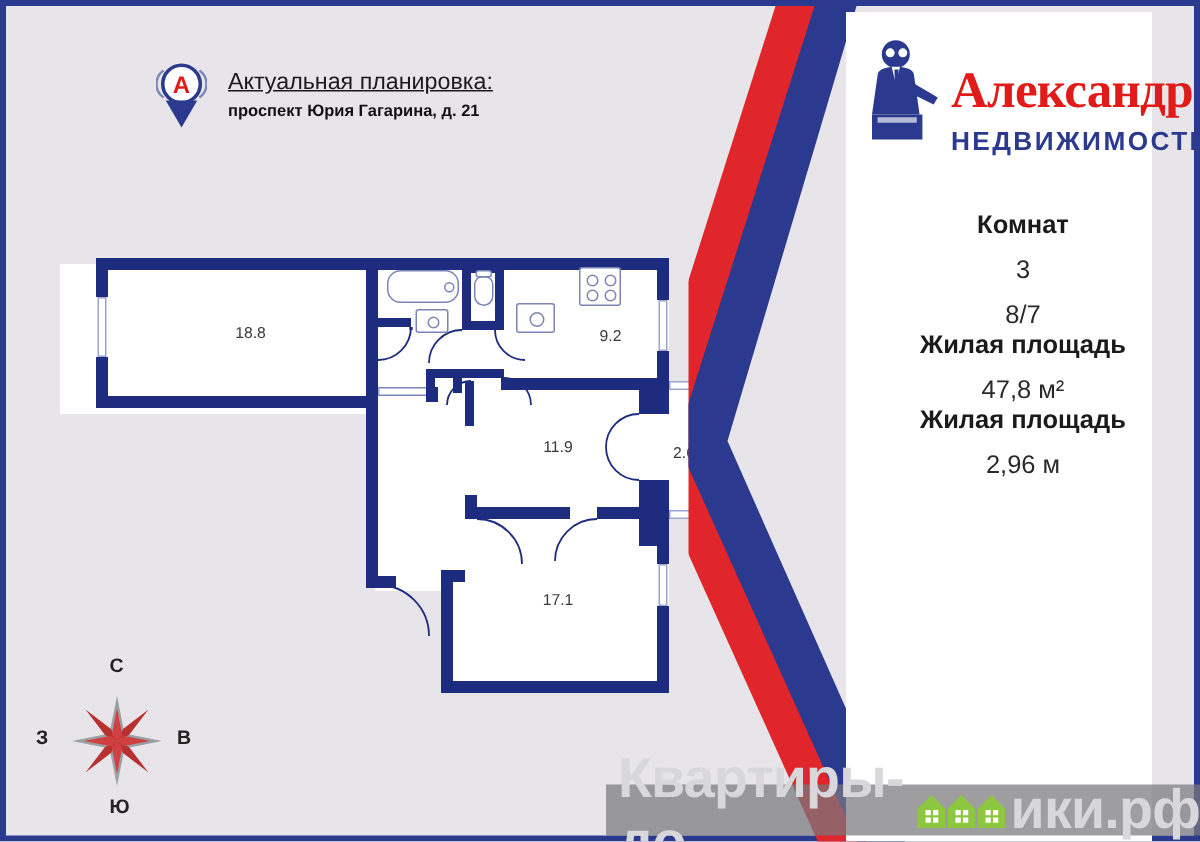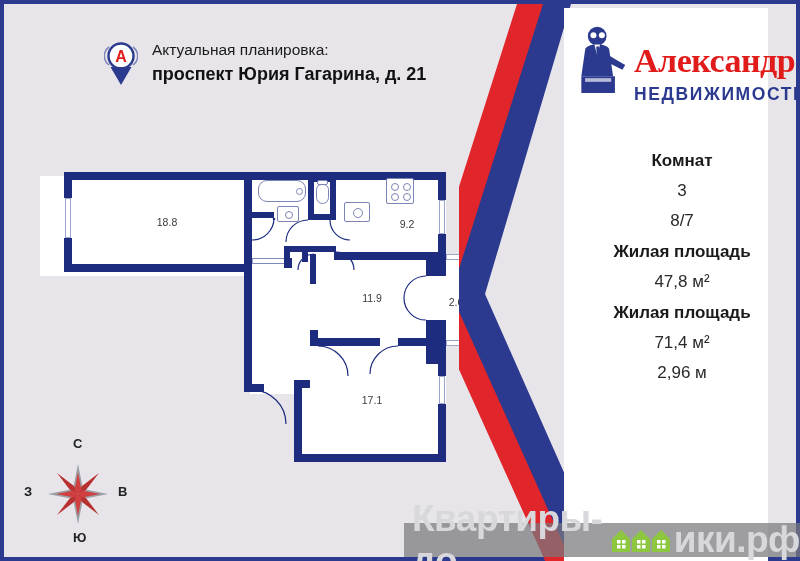--- a/index.html
+++ b/index.html
@@ -18,22 +18,22 @@
   }
   
   .header{
     position:absolute;left:100px;top:34px;
     display:flex;align-items:center;gap:14px;
   }
   .pin{
     width:34px;height:50px;position:relative;flex:0 0 auto;
   }
   .hdr-text{line-height:1.5;}
-  .hdr-line1{font-size:15.5px;color:#1a1a1a;font-weight:400;}
-  .hdr-line2{font-size:18px;color:#111;font-weight:bold;}
+  .hdr-line1{font-size:15.5px;color:#1a1a1a;font-weight:400;text-decoration:underline;}
+  .hdr-line2{font-size:11px;color:#111;font-weight:bold;}
 
   
   #plan{position:absolute;left:18px;top:158px;width:470px;height:320px;}
   .wall{position:absolute;background:#1e2c80;}
   .room-label{
     position:absolute;font-size:10.5px;color:#3a3a3a;
     font-family:"Liberation Sans", sans-serif;
     transform:translate(-50%,-50%);white-space:nowrap;
   }
   .win{position:absolute;background:#ffffff;border:1px solid #9aa4cc;box-sizing:border-box;}
@@ -59,21 +59,21 @@
     position:absolute;left:62px;top:20px;
     font-size:34px;font-weight:bold;color:#e01b19;
     font-family:"Liberation Serif", serif;letter-spacing:-0.5px;
   }
   .logo-sub{
     position:absolute;left:62px;top:62px;
     font-size:17.5px;font-weight:bold;color:#2b3a8f;
     letter-spacing:1.6px;font-family:"Liberation Sans", sans-serif;
   }
   .specs{position:absolute;left:0;top:132px;width:236px;text-align:center;}
-  .spec-label{font-size:17px;font-weight:bold;color:#1a1a1a;margin-top:11px;}
+  .spec-label{font-size:17px;font-weight:bold;color:#1a1a1a;}
   .spec-value{font-size:17px;font-weight:400;color:#2a2a2a;margin-top:10px;}
 
   
   #watermark{
     position:absolute;left:400px;top:519px;width:396px;height:34px;
     background:rgba(120,120,125,0.72);
     display:flex;align-items:center;
   }
   .wm-text{
     font-size:37px;font-weight:bold;color:#d8d8dc;
@@ -269,21 +269,20 @@
       <div class="logo-sub">НЕДВИЖИМОСТЬ</div>
     </div>
 
     <div class="specs">
       <div class="spec-label">Комнат</div>
       <div class="spec-value">3</div>
       <div class="spec-value">8/7</div>
       <div class="spec-label">Жилая площадь</div>
       <div class="spec-value">47,8 м²</div>
       <div class="spec-label">Жилая площадь</div>
-      <div class="spec-value">71,4 м²</div>
       <div class="spec-value">2,96 м</div>
     </div>
   </div>
 
   <div id="watermark">
     <div class="wm-text">
       <span>Квартиры-до</span>
       <span class="wm-houses">
         <svg width="62" height="26" viewBox="0 0 62 26">
           <g fill="#8dc63f">

